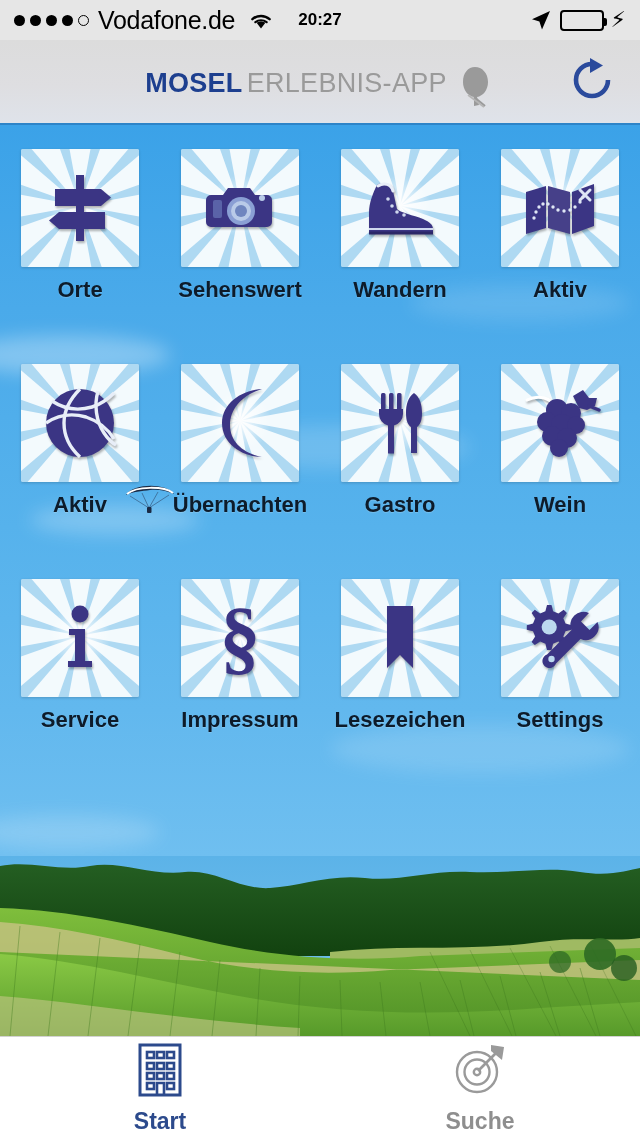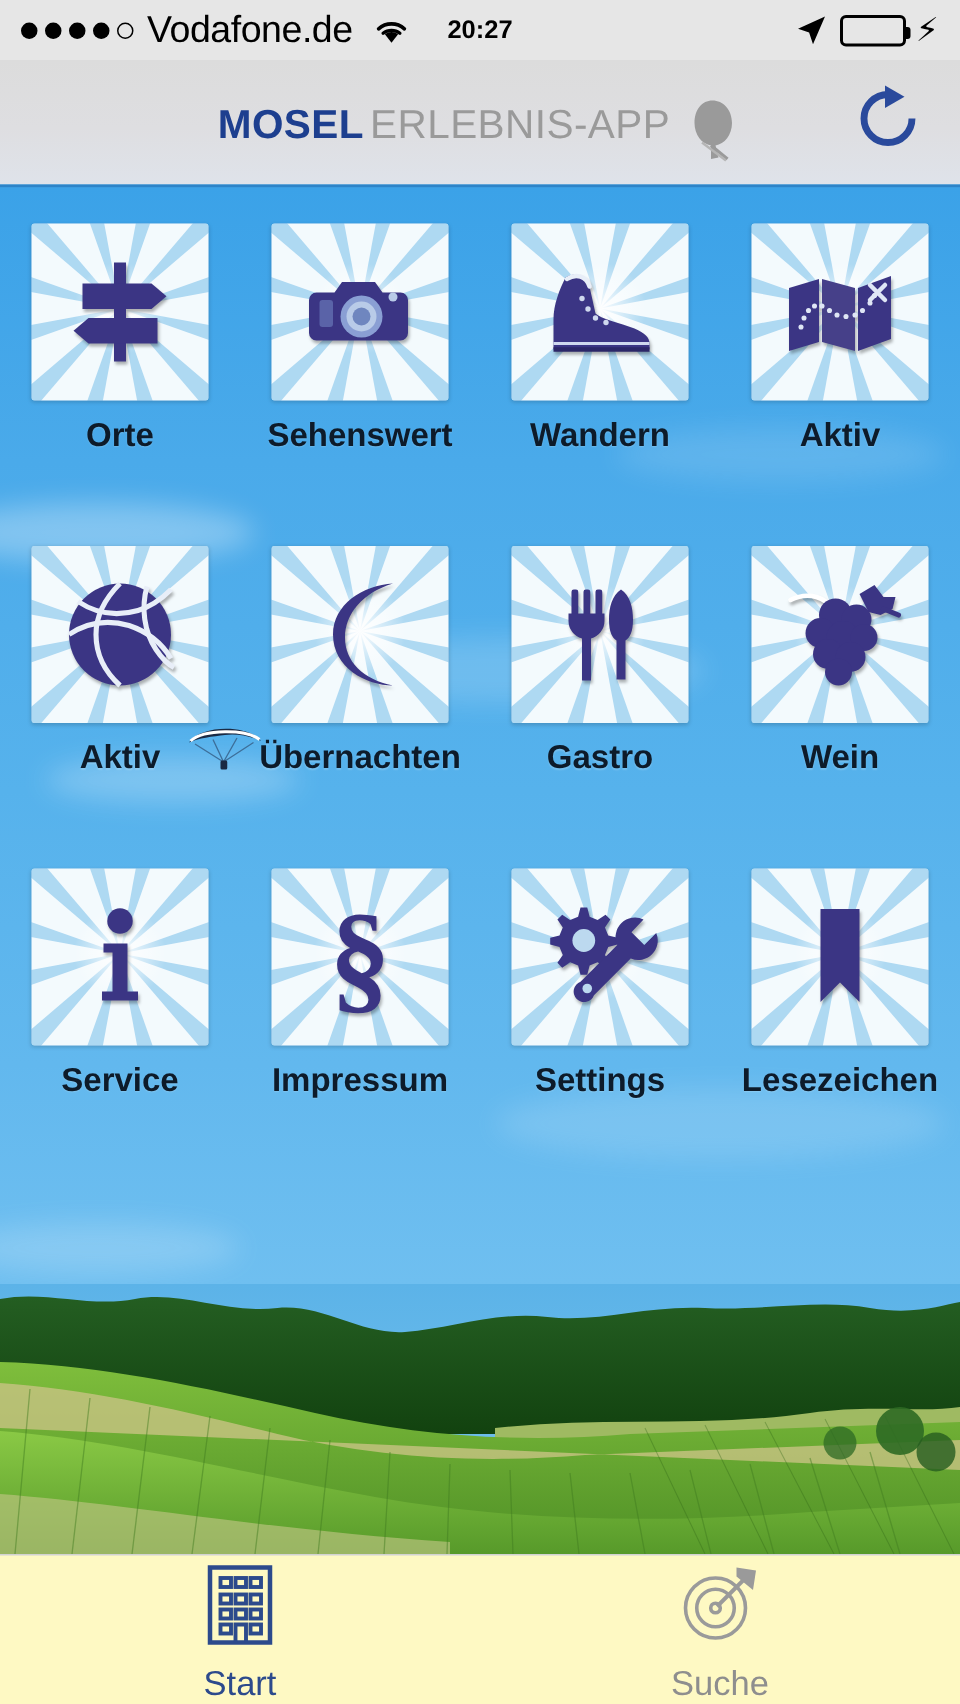--- a/index.html
+++ b/index.html
@@ -95,22 +95,23 @@
   }
 
   
   .photo { position:absolute; top:856px; left:0; width:640px; height:180px;
            overflow:hidden; background:#7fc1e8; }
   .photo svg { display:block; }
 
   
   .tabbar {
     position:absolute; bottom:0; left:0; width:640px; height:100px;
-    background:#fef9c3; border-top:1px solid #d2d2d2;
+    background:#ffffff; border-top:1px solid #d2d2d2;
     display:flex;
+    font-weight:bold;
   }
   .tab { flex:1; display:flex; flex-direction:column; align-items:center;
          justify-content:center; gap:6px; cursor:pointer; padding-top:4px;}
   .tab-label { font-size:23px; }
   .tab.active .tab-label { color:#2c4a8c; }
   .tab.inactive .tab-label { color:#8e8e8e; }
 </style>
 </head>
 <body>
 
@@ -820,84 +821,84 @@
             <g transform="rotate(300)">
                 <path d="M0 0 L70 -13 L70 13 Z"></path>
               </g>
             <g transform="rotate(330)">
                 <path d="M0 0 L70 -13 L70 13 Z"></path>
               </g>
           </g>
           <rect width="100" height="100" fill="url(#gct)"></rect>
         </svg>
         <div class="tile-glyph">
+          <svg width="80" height="80" viewBox="0 0 80 80">
+            <path d="M27 8 h26 v62 l-13 -13 l-13 13 Z" fill="#3b3584"></path>
+          </svg>
+        </div>
+      </div>
+      <div class="tile-label">Lesezeichen</div>
+    </div>
+
+    <div class="tile">
+      <div class="tile-icon">
+        <svg class="rays" viewBox="0 0 100 100" preserveAspectRatio="none">
+          <rect width="100" height="100" fill="#aed9f2"></rect>
+          <g fill="#ffffff" opacity="0.85" transform="translate(50,48)">
+            <g>
+                <path d="M0 0 L70 -13 L70 13 Z"></path>
+              </g>
+            <g transform="rotate(30)">
+                <path d="M0 0 L70 -13 L70 13 Z"></path>
+              </g>
+            <g transform="rotate(60)">
+                <path d="M0 0 L70 -13 L70 13 Z"></path>
+              </g>
+            <g transform="rotate(90)">
+                <path d="M0 0 L70 -13 L70 13 Z"></path>
+              </g>
+            <g transform="rotate(120)">
+                <path d="M0 0 L70 -13 L70 13 Z"></path>
+              </g>
+            <g transform="rotate(150)">
+                <path d="M0 0 L70 -13 L70 13 Z"></path>
+              </g>
+            <g transform="rotate(180)">
+                <path d="M0 0 L70 -13 L70 13 Z"></path>
+              </g>
+            <g transform="rotate(210)">
+                <path d="M0 0 L70 -13 L70 13 Z"></path>
+              </g>
+            <g transform="rotate(240)">
+                <path d="M0 0 L70 -13 L70 13 Z"></path>
+              </g>
+            <g transform="rotate(270)">
+                <path d="M0 0 L70 -13 L70 13 Z"></path>
+              </g>
+            <g transform="rotate(300)">
+                <path d="M0 0 L70 -13 L70 13 Z"></path>
+              </g>
+            <g transform="rotate(330)">
+                <path d="M0 0 L70 -13 L70 13 Z"></path>
+              </g>
+          </g>
+          <rect width="100" height="100" fill="url(#gct)"></rect>
+        </svg>
+        <div class="tile-glyph">
           <svg width="86" height="86" viewBox="0 0 86 86">
             <g fill="#3b3584">
               <path d="M30 10 l4.5 0 1.6 6.2 5.3 2.2 5.3-3.6 3.2 3.2 -3.6 5.3 2.2 5.3 6.2 1.6 0 4.5 -6.2 1.6 -2.2 5.3 3.6 5.3 -3.2 3.2 -5.3-3.6 -5.3 2.2 -1.6 6.2 -4.5 0 -1.6-6.2 -5.3-2.2 -5.3 3.6 -3.2-3.2 3.6-5.3 -2.2-5.3 -6.2-1.6 0-4.5 6.2-1.6 2.2-5.3 -3.6-5.3 3.2-3.2 5.3 3.6 5.3-2.2 Z"></path>
             </g>
             <circle cx="32.2" cy="32" r="7.6" fill="#bcd9ef"></circle>
             <path d="M72 18 a13 13 0 0 0 -17.5 17 L30 59.5 a7 7 0 1 0 9 9 L63.5 44 a13 13 0 0 0 17-17 l-8 8 -8.5 -8.5 Z" fill="#3b3584"></path>
             <circle cx="34.5" cy="64" r="3.2" fill="#bcd9ef"></circle>
           </svg>
         </div>
       </div>
       <div class="tile-label">Settings</div>
-    </div>
-
-    <div class="tile">
-      <div class="tile-icon">
-        <svg class="rays" viewBox="0 0 100 100" preserveAspectRatio="none">
-          <rect width="100" height="100" fill="#aed9f2"></rect>
-          <g fill="#ffffff" opacity="0.85" transform="translate(50,48)">
-            <g>
-                <path d="M0 0 L70 -13 L70 13 Z"></path>
-              </g>
-            <g transform="rotate(30)">
-                <path d="M0 0 L70 -13 L70 13 Z"></path>
-              </g>
-            <g transform="rotate(60)">
-                <path d="M0 0 L70 -13 L70 13 Z"></path>
-              </g>
-            <g transform="rotate(90)">
-                <path d="M0 0 L70 -13 L70 13 Z"></path>
-              </g>
-            <g transform="rotate(120)">
-                <path d="M0 0 L70 -13 L70 13 Z"></path>
-              </g>
-            <g transform="rotate(150)">
-                <path d="M0 0 L70 -13 L70 13 Z"></path>
-              </g>
-            <g transform="rotate(180)">
-                <path d="M0 0 L70 -13 L70 13 Z"></path>
-              </g>
-            <g transform="rotate(210)">
-                <path d="M0 0 L70 -13 L70 13 Z"></path>
-              </g>
-            <g transform="rotate(240)">
-                <path d="M0 0 L70 -13 L70 13 Z"></path>
-              </g>
-            <g transform="rotate(270)">
-                <path d="M0 0 L70 -13 L70 13 Z"></path>
-              </g>
-            <g transform="rotate(300)">
-                <path d="M0 0 L70 -13 L70 13 Z"></path>
-              </g>
-            <g transform="rotate(330)">
-                <path d="M0 0 L70 -13 L70 13 Z"></path>
-              </g>
-          </g>
-          <rect width="100" height="100" fill="url(#gct)"></rect>
-        </svg>
-        <div class="tile-glyph">
-          <svg width="80" height="80" viewBox="0 0 80 80">
-            <path d="M27 8 h26 v62 l-13 -13 l-13 13 Z" fill="#3b3584"></path>
-          </svg>
-        </div>
-      </div>
-      <div class="tile-label">Lesezeichen</div>
     </div>
 
   </div>
 
   <div class="photo">
     <svg width="640" height="180" viewBox="0 0 640 180" preserveAspectRatio="none">
       <defs>
         <linearGradient id="skyg" x1="0" y1="0" x2="0" y2="1">
           <stop offset="0%" stop-color="#5cb3e8"></stop>
           <stop offset="100%" stop-color="#78c3ee"></stop>

